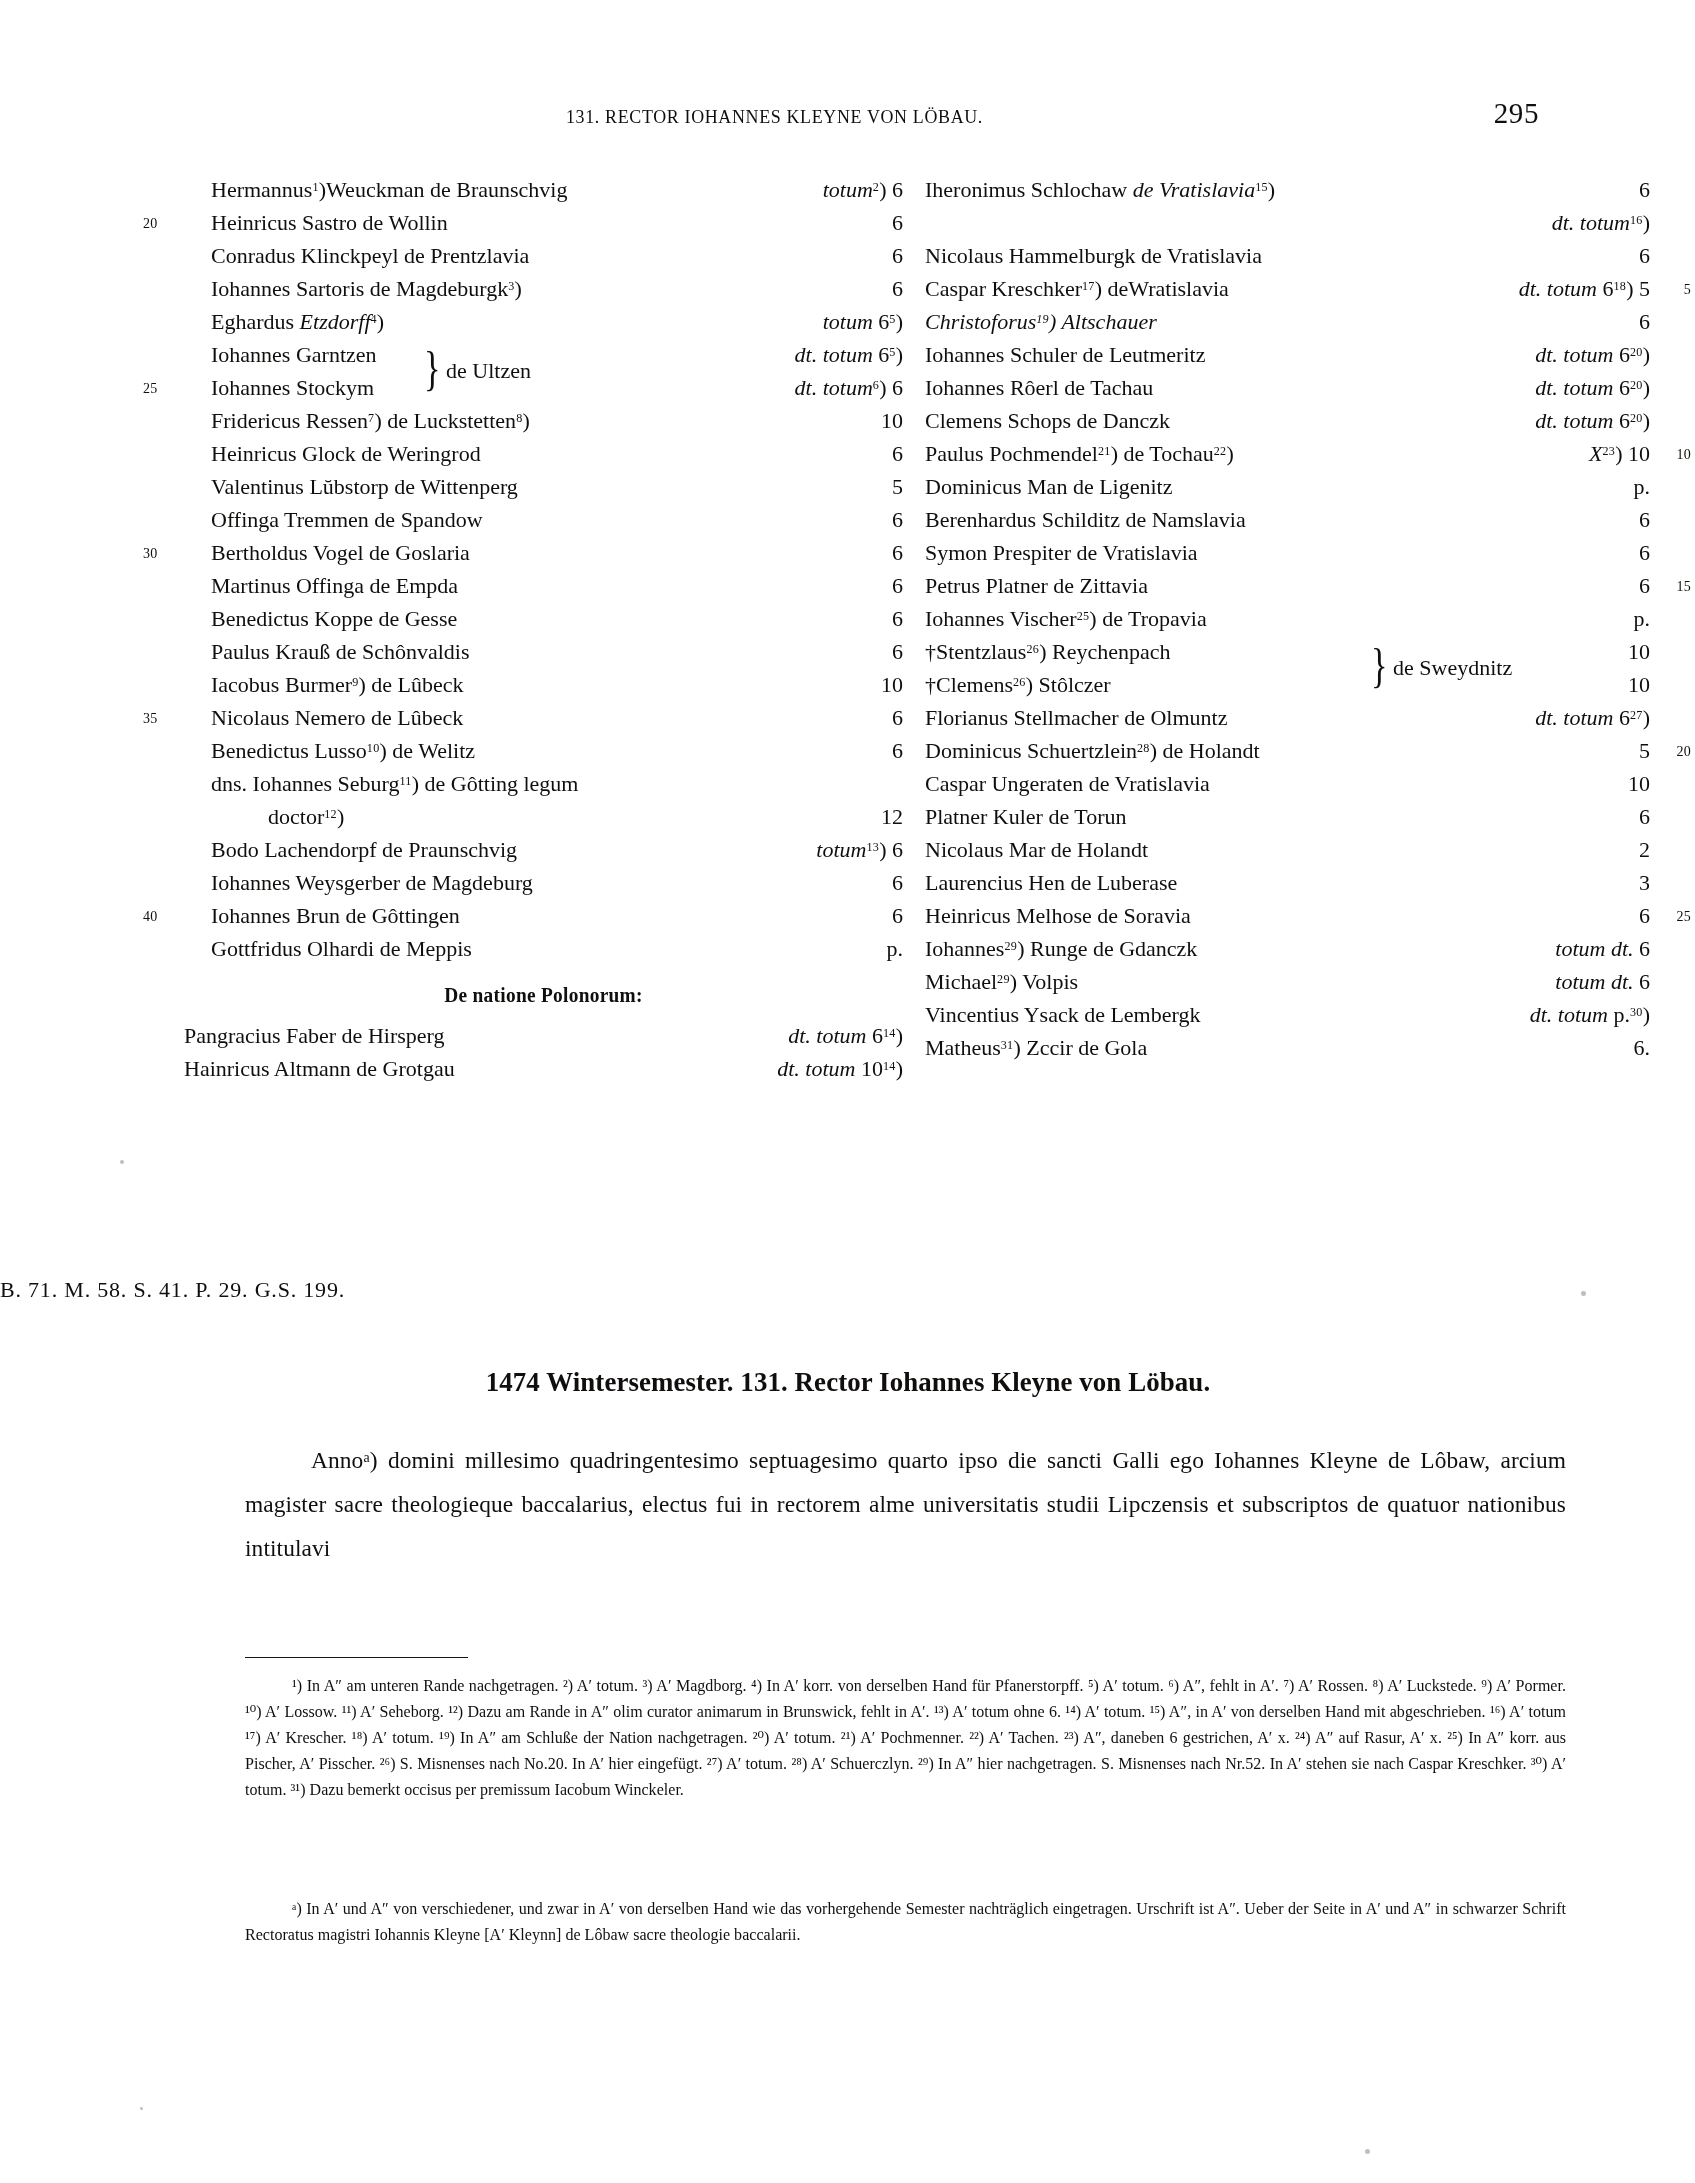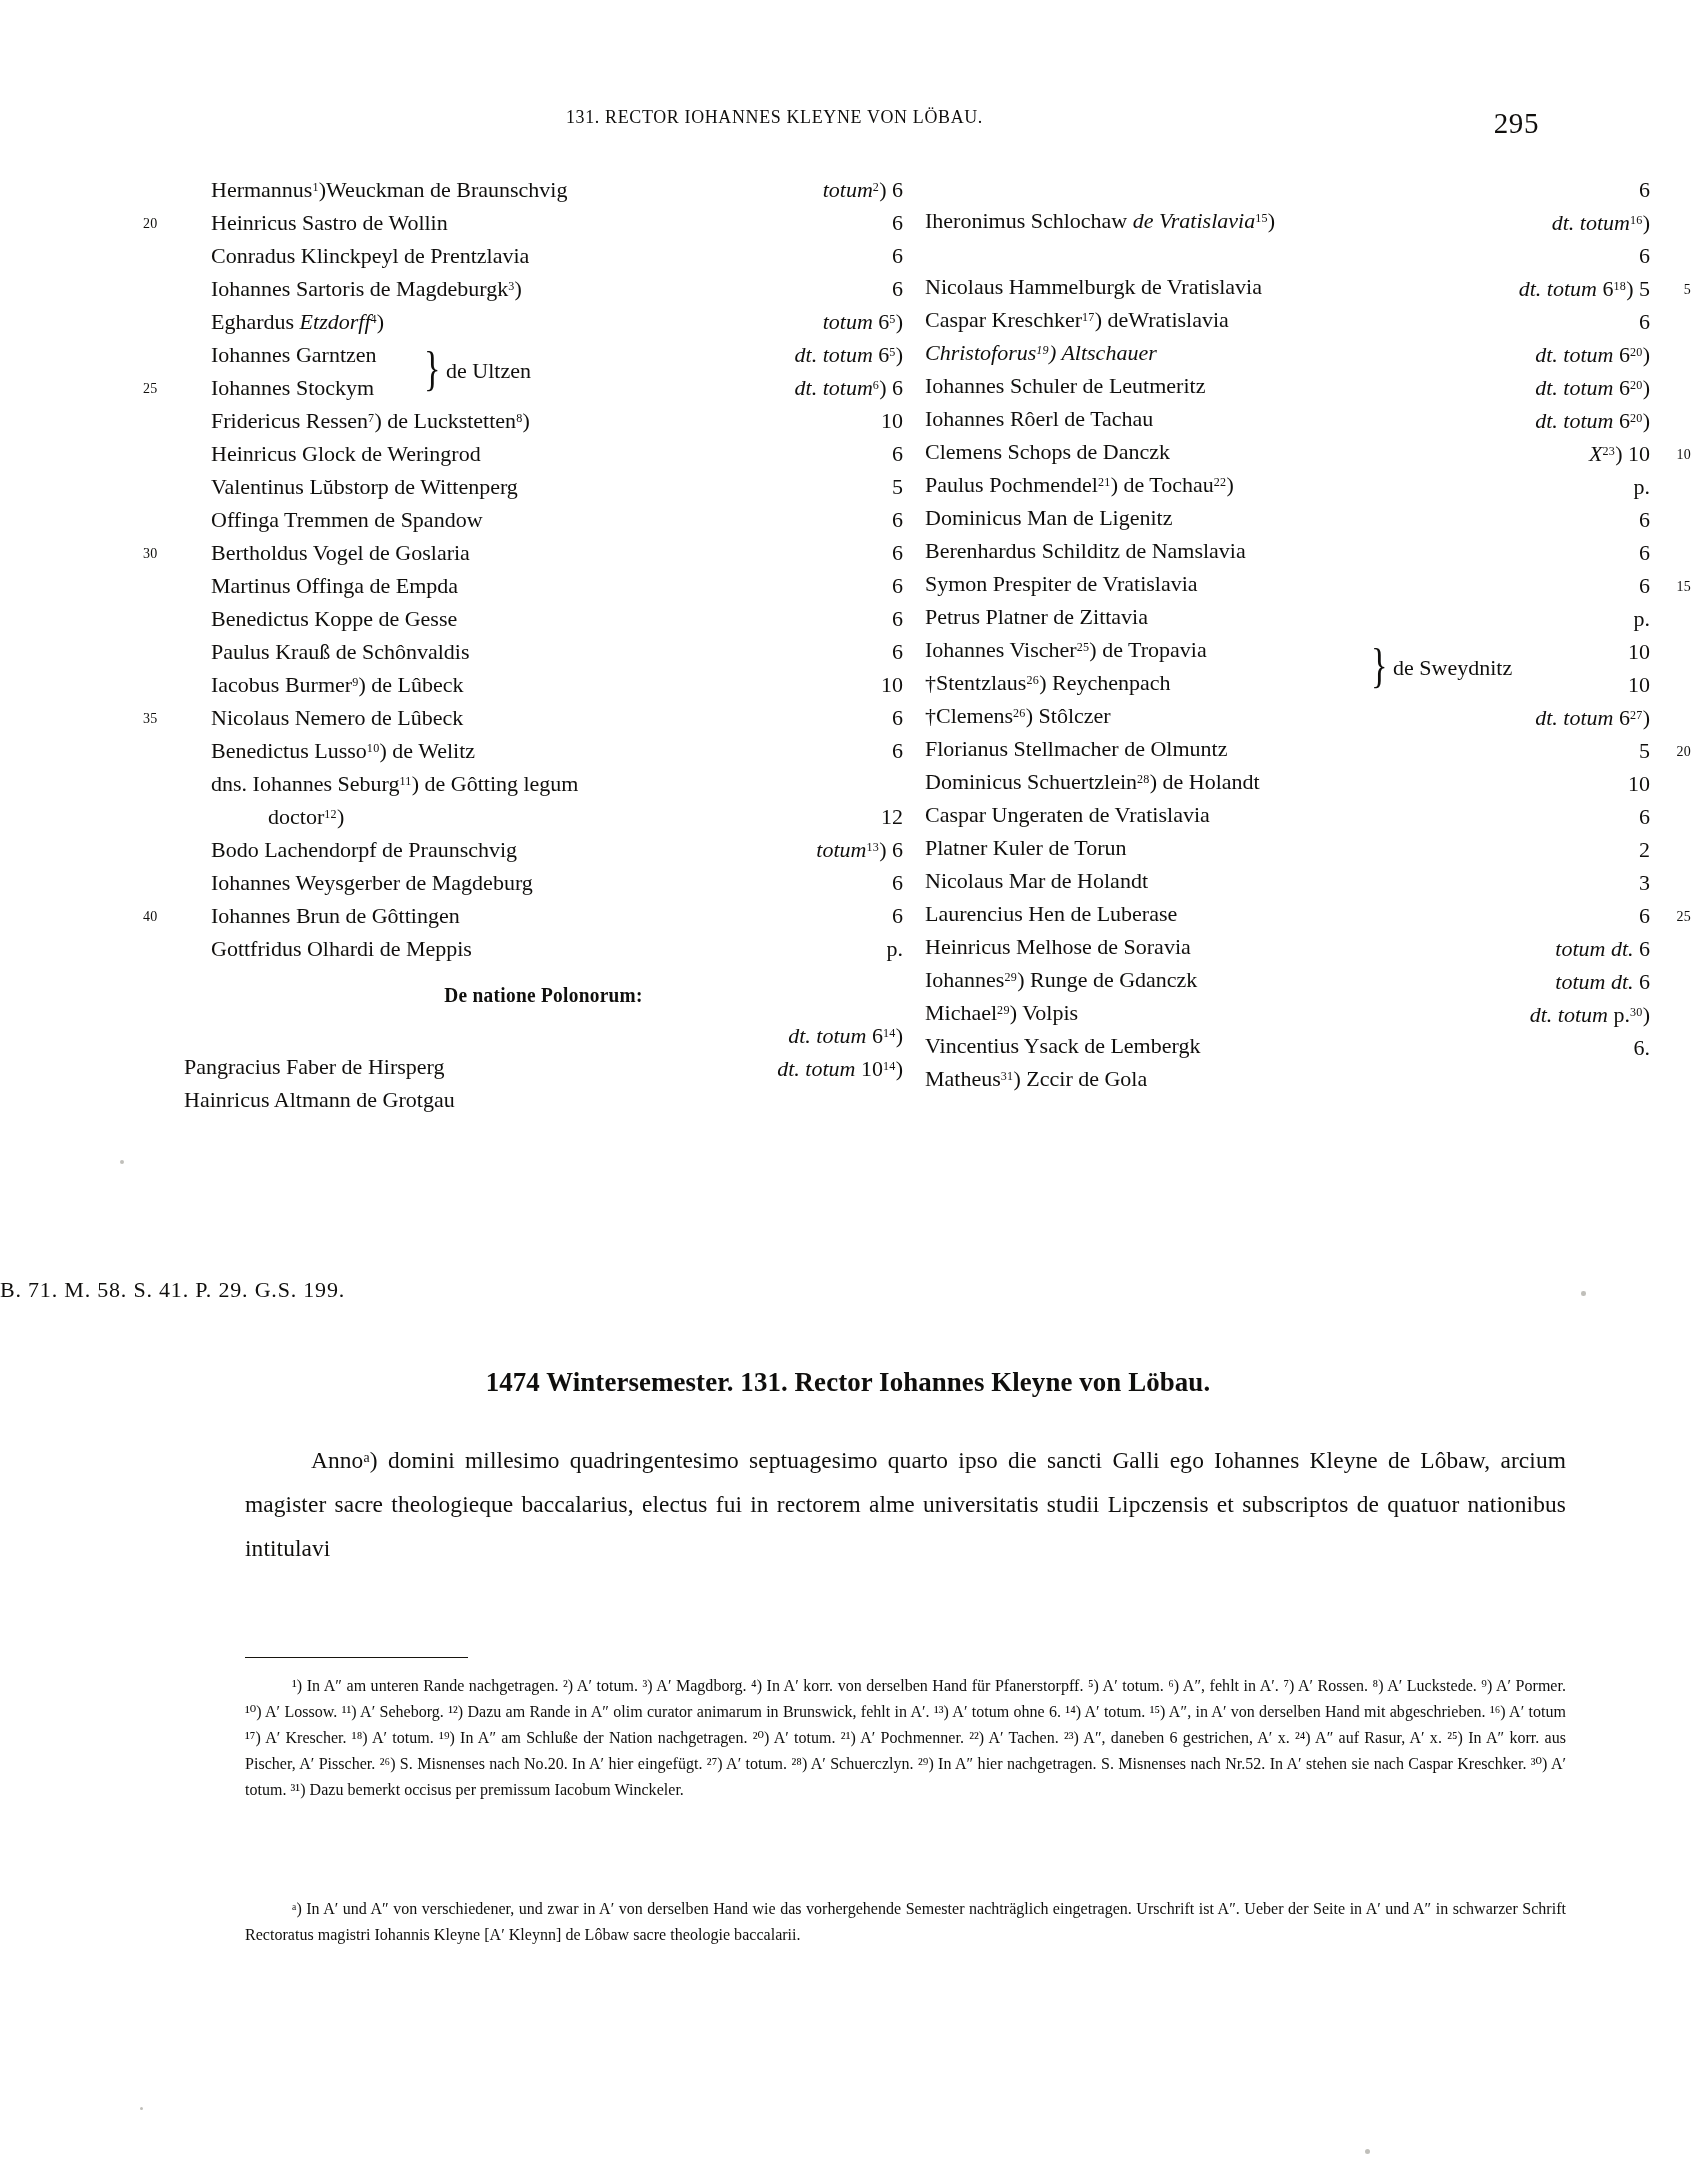--- a/index.html
+++ b/index.html
@@ -42,21 +42,20 @@
     transform: scaleX(0.92);
     transform-origin: center top;
   }
   .rh-pageno {
     position: absolute;
     right: 0;
     top: -9px;
     font-size: 29px;
     font-weight: 400;
     letter-spacing: 0.6px;
-    margin-top: 10px;
   }
 
   
   .register {
     position: absolute;
     left: 0;
     top: 173px;
     width: 1636px;
     height: 1121px;
     text-decoration: underline;
@@ -87,21 +86,20 @@
     left: auto;
     right: -41px;
   }
   .entry .name {
     position: absolute;
     left: 27px;
     top: 0;
   }
   .entry .name.flush {
     left: 0;
-    margin-top: 31px;
   }
   .entry .pay {
     position: absolute;
     top: 0;
     text-align: right;
   }
   .col-left  .entry .pay { right: 0;  width: 184px; }
   .col-right .entry .pay { right: 0;  width: 190px; }
 
   .entry .pay.wide { width: 346px; }

